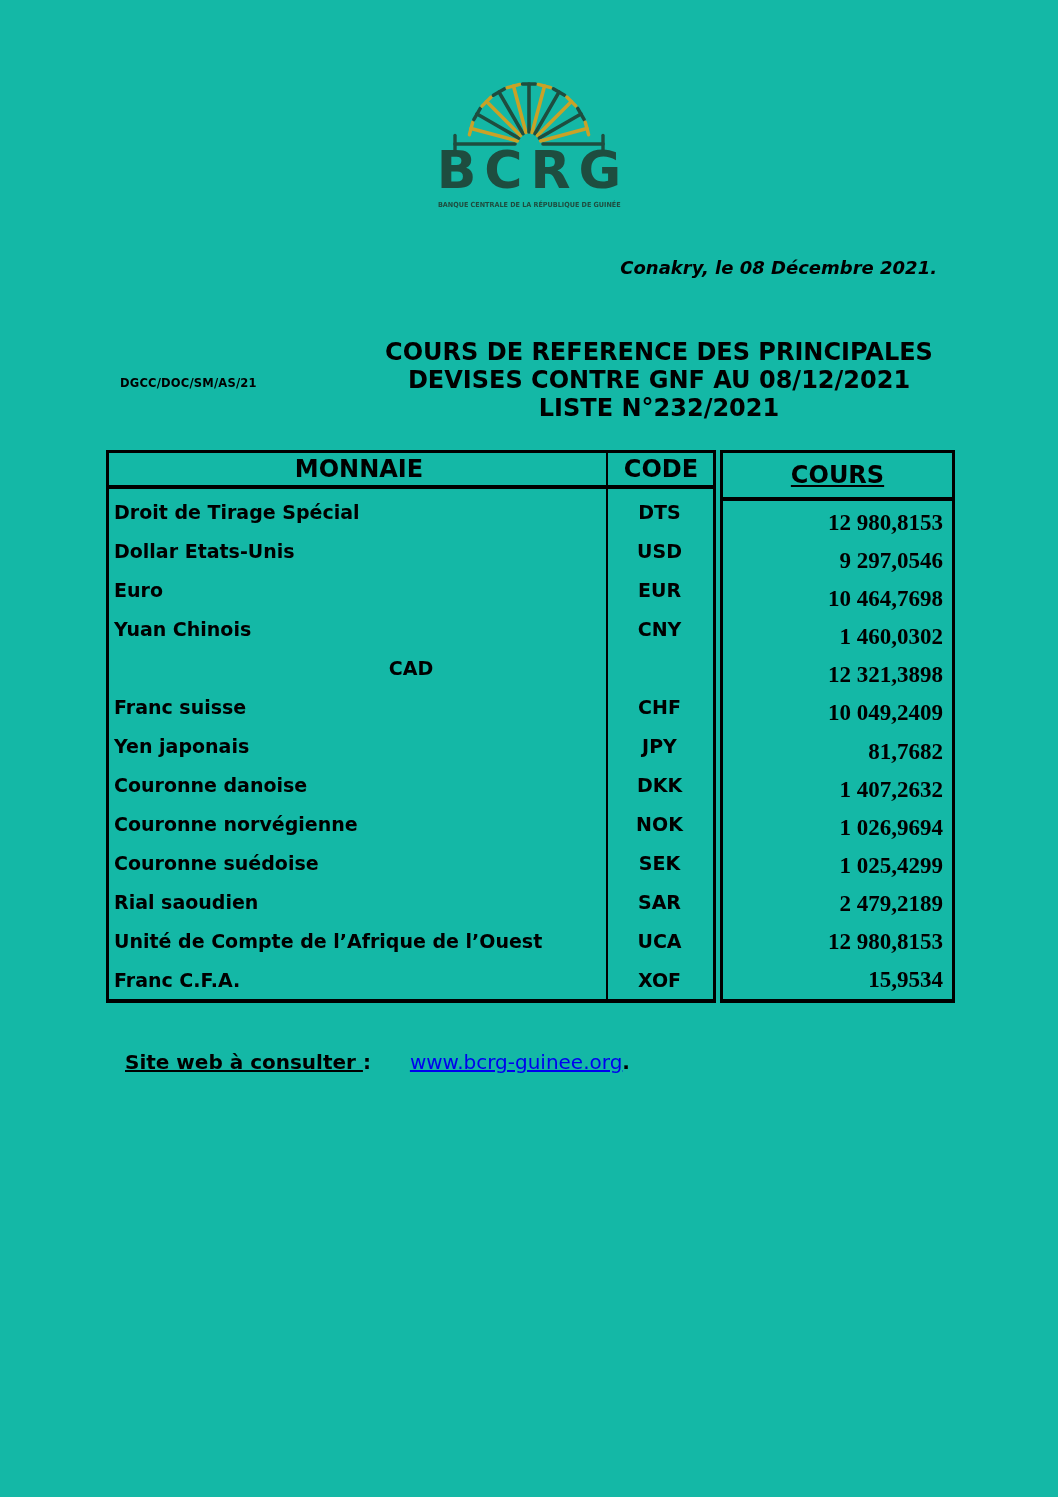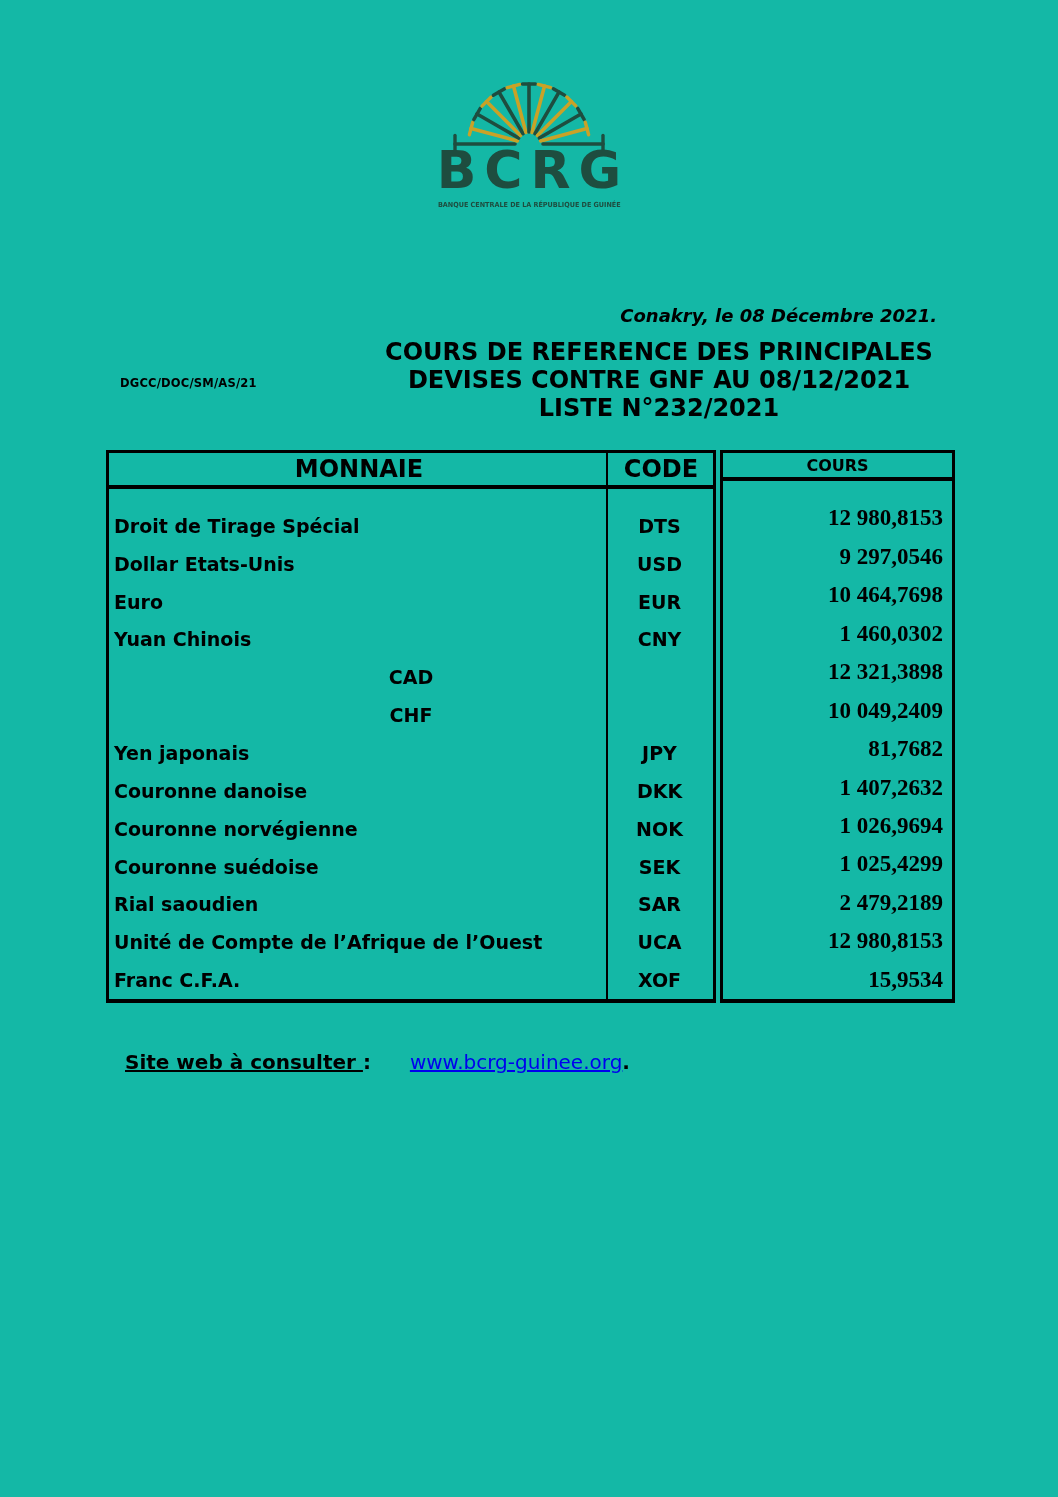--- a/index.html
+++ b/index.html
@@ -31,21 +31,21 @@
   .logo-subtitle{
     margin-top:5px;
     font-size:7px;font-weight:700;letter-spacing:0px;
     transform:scaleX(.92);transform-origin:center;
     color:var(--green);white-space:nowrap;
   }
 
   
   .date-line{
     position:absolute;top:257px;right:121px;
-    font-size:18px;font-weight:700;font-style:italic;white-space:nowrap;margin-top:48px;
+    font-size:18px;font-weight:700;font-style:italic;white-space:nowrap;
   }
   .ref-code{
     position:absolute;left:120px;top:376px;
     font-size:11.5px;font-weight:700;letter-spacing:.2px;white-space:nowrap;
   }
   .doc-title{
     position:absolute;left:359px;top:338px;width:600px;
     text-align:center;font-size:24px;font-weight:700;line-height:28px;
   }
 
@@ -59,22 +59,22 @@
   .box-cours{
     position:relative;width:235px;margin-left:4px;
     border:3px solid var(--ink);border-bottom-width:4px;
     display:flex;flex-direction:column;
   }
   .divider-v{position:absolute;left:497px;top:0;bottom:0;width:2px;background:var(--ink);}
   .hdr-row{display:flex;height:36px;border-bottom:4px solid var(--ink);flex:0 0 auto;}
   .hdr-cell{display:flex;align-items:center;justify-content:center;font-size:24px;font-weight:700;}
   .h-monnaie{width:500px;}
   .h-code{flex:1;}
-  .h-cours{width:100%;height:28px;border-bottom:4px solid var(--ink);display:flex;align-items:center;justify-content:center;font-size:16px;font-weight:700;flex:0 0 auto;}
-  .body-col{flex:1;display:flex;flex-direction:column;padding-top:18px;}
+  .h-cours{width:100%;height:48px;border-bottom:4px solid var(--ink);display:flex;align-items:center;justify-content:center;font-size:24px;font-weight:700;flex:0 0 auto;text-decoration:underline;}
+  .body-col{flex:1;display:flex;flex-direction:column;padding-top:3px;}
   .row-left{flex:1;display:flex;align-items:center;}
   .cell-monnaie{width:497px;padding-left:5px;font-size:19px;font-weight:700;white-space:nowrap;}
   .cell-code{flex:1;text-align:center;font-size:19px;font-weight:700;}
   .row-cours{
     flex:1;display:flex;align-items:center;justify-content:flex-end;
     padding-right:9px;
     font-family:"Liberation Serif","DejaVu Serif",serif;
     font-size:23px;font-weight:700;white-space:nowrap;
   }
 
@@ -152,20 +152,21 @@
             <div class="cell-code">EUR</div>
           </div>
           <div class="row-left">
             <div class="cell-monnaie">Yuan Chinois</div>
             <div class="cell-code">CNY</div>
           </div>
           <div class="row-left">
             <div class="cell-code">CAD</div>
           </div>
           <div class="row-left">
+            <div class="cell-monnaie">Franc suisse</div>
             <div class="cell-code">CHF</div>
           </div>
           <div class="row-left">
             <div class="cell-monnaie">Yen japonais</div>
             <div class="cell-code">JPY</div>
           </div>
           <div class="row-left">
             <div class="cell-monnaie">Couronne danoise</div>
             <div class="cell-code">DKK</div>
           </div>

